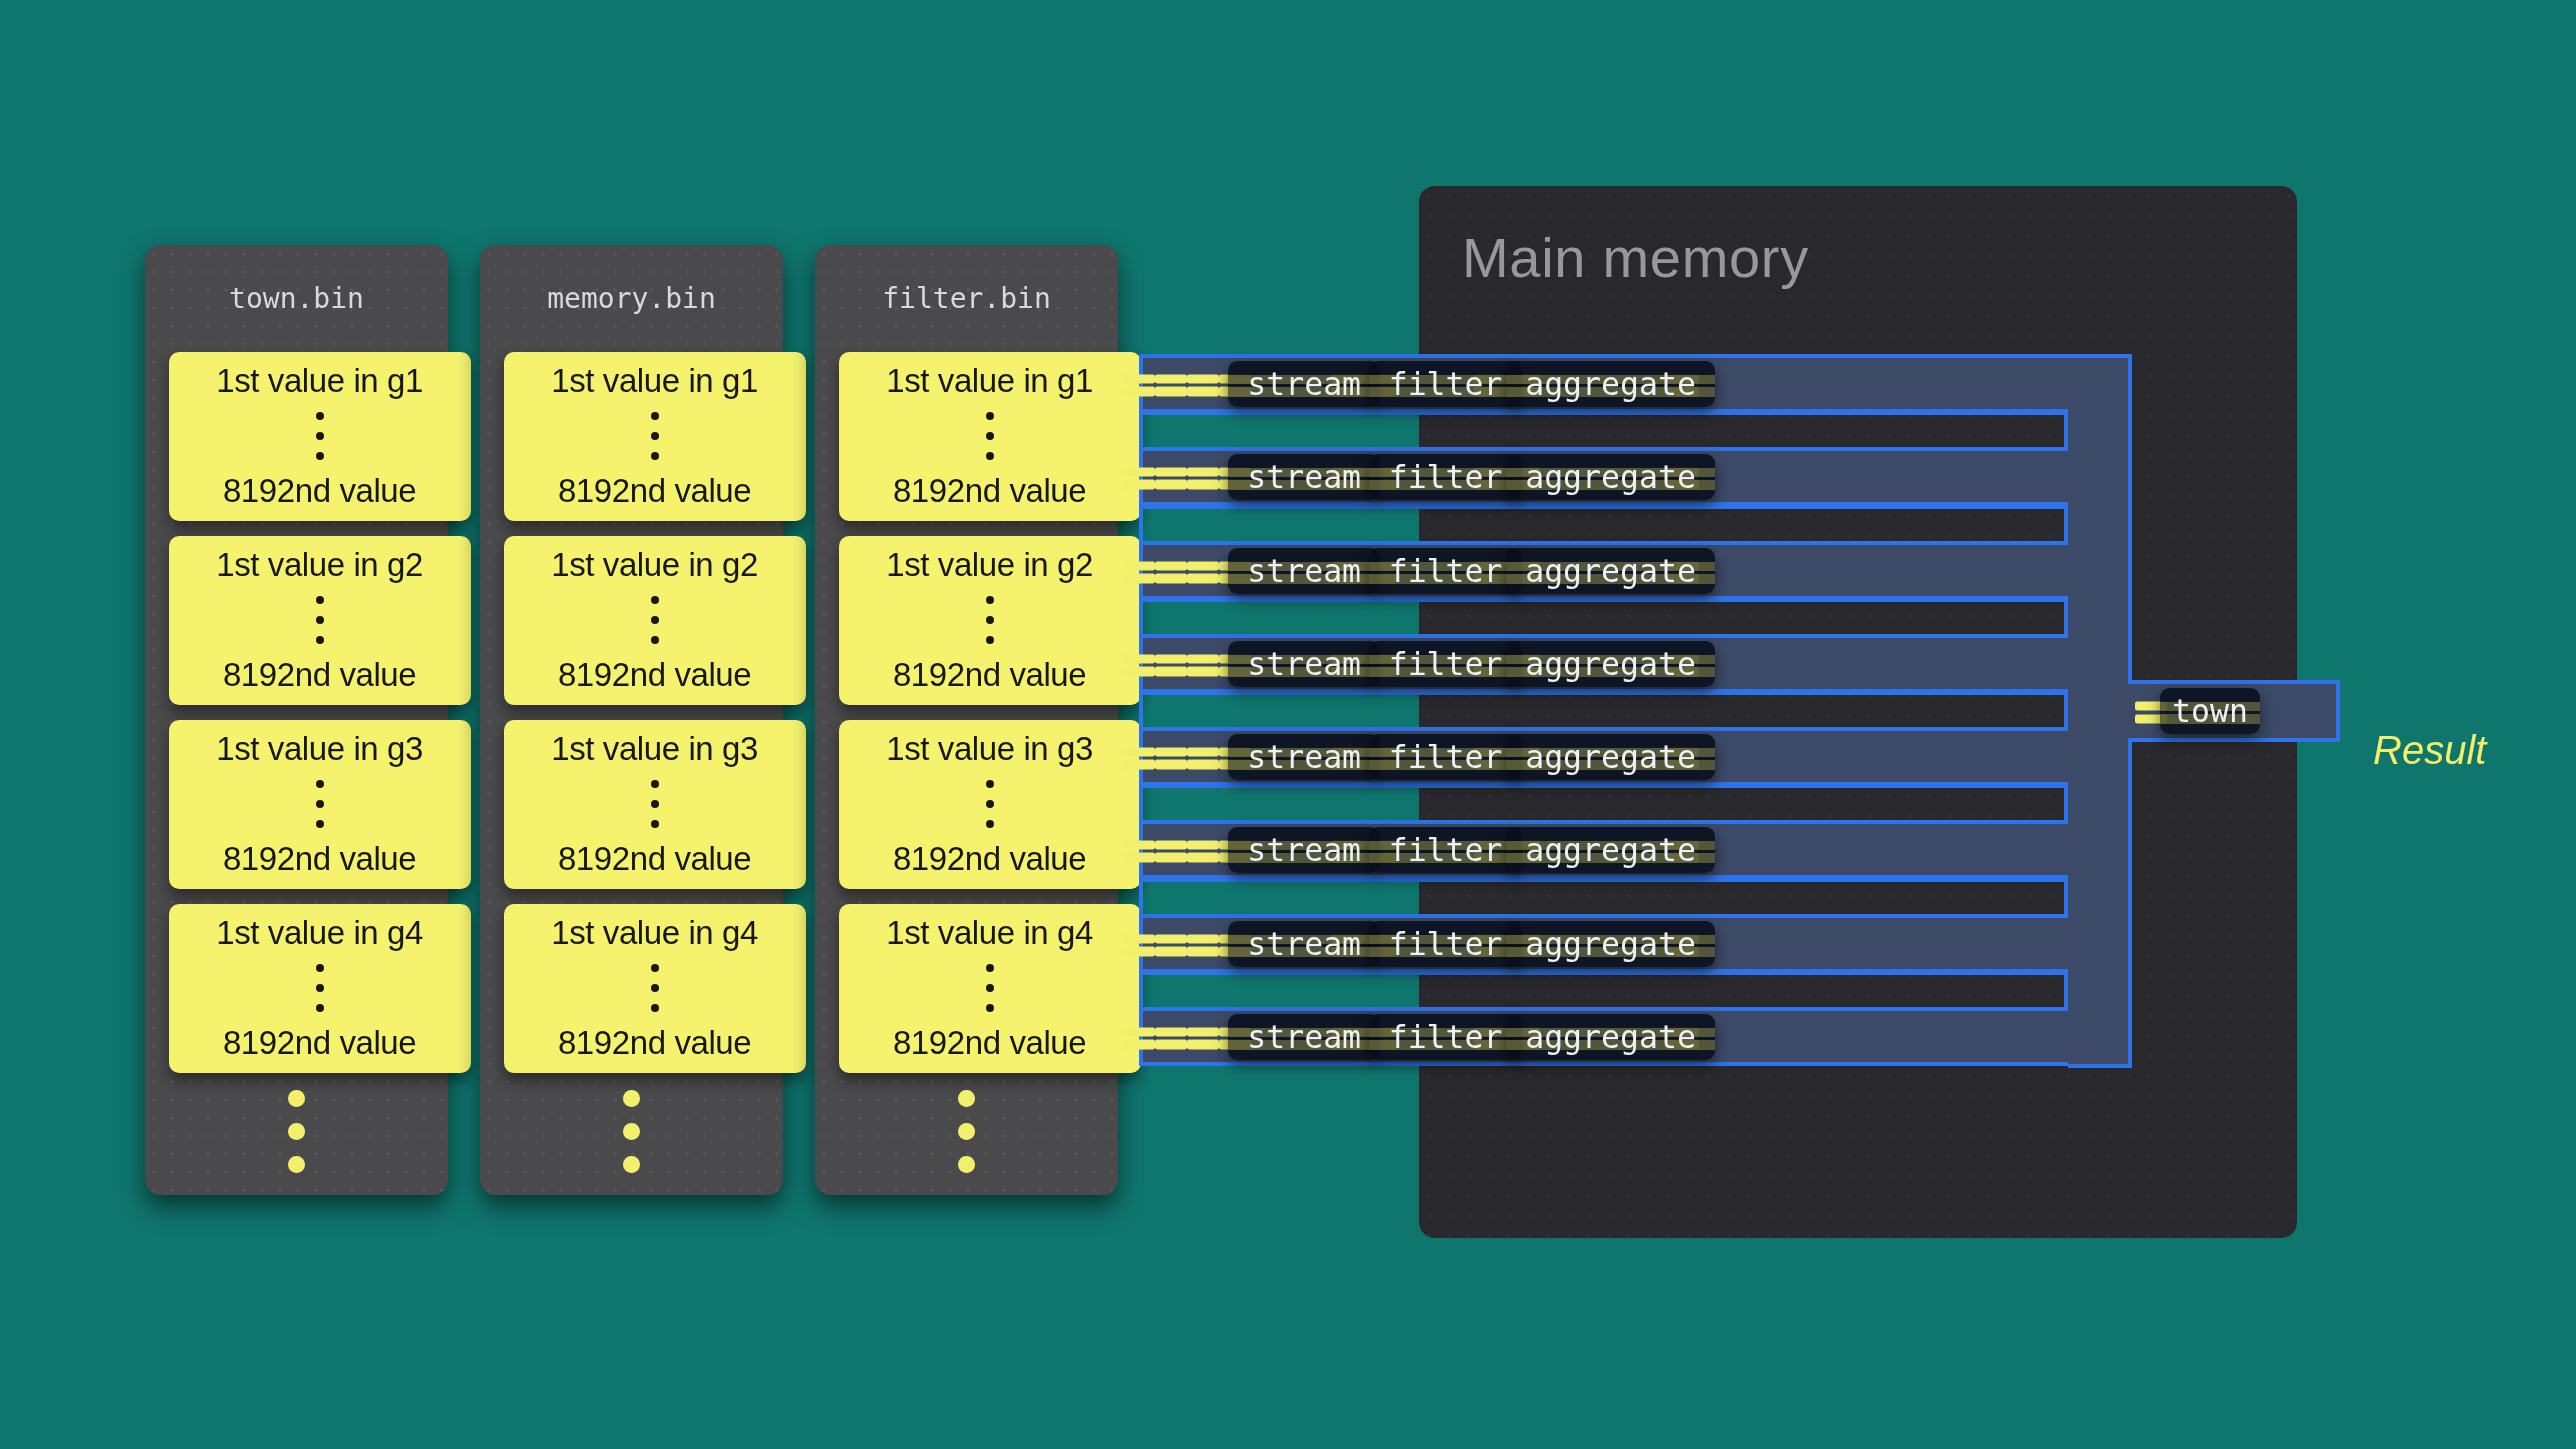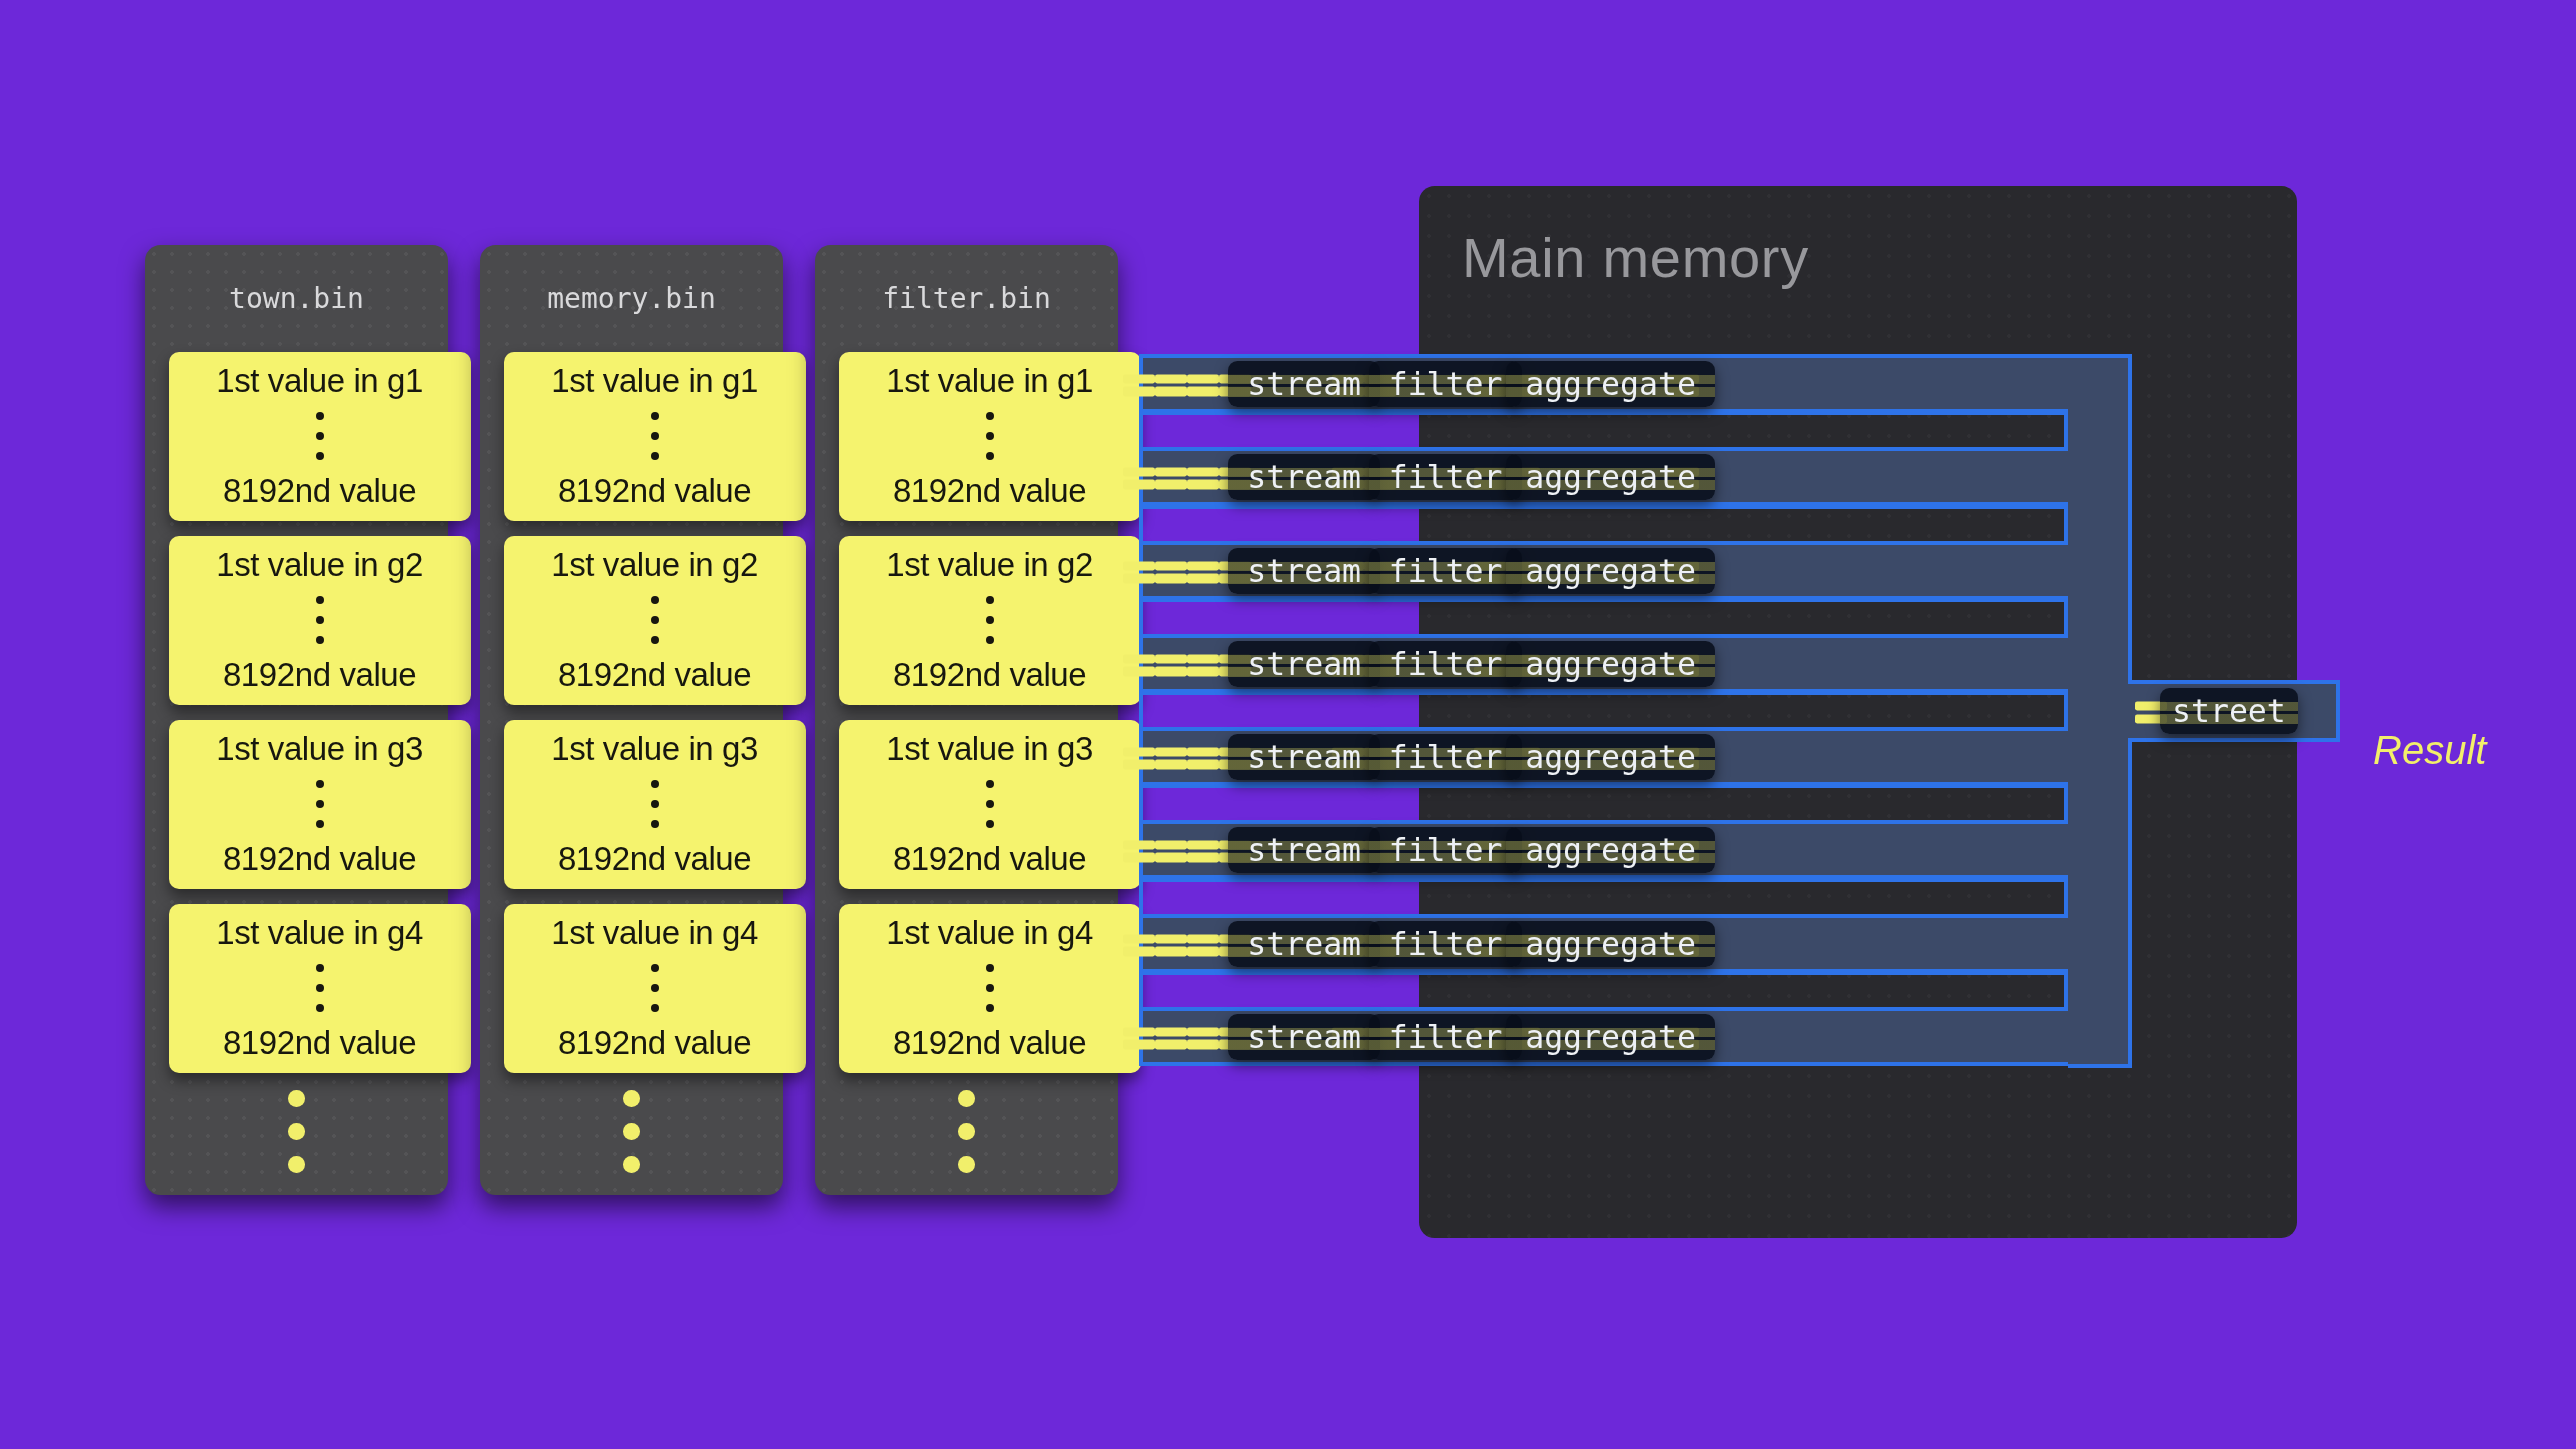--- a/index.html
+++ b/index.html
@@ -1,16 +1,16 @@
 <!DOCTYPE html>
 <html style="font-size:11.4px"><head>
 <meta charset="utf-8">
 <style>
   html,body{margin:0;padding:0;background:#030304;}
-  #stage{position:relative;width:2576px;height:1449px;background:#6d28d9;overflow:hidden;
+  #stage{position:relative;width:2576px;height:1449px;background:#0f766e;overflow:hidden;
          font-family:"Liberation Sans",sans-serif;}
   
   .card{position:absolute;top:245px;width:303px;height:950px;border-radius:15.7px;
         background-color:#4a4a4c;
         background-image:radial-gradient(circle,rgba(255,255,255,0.055) 1.8px,transparent 2.1px);
         background-size:18px 18px;
         box-shadow:0 11.4px 24px rgba(0,0,0,0.55);}
   .card-title{position:absolute;top:37px;left:0;width:100%;text-align:center;
               font-family:"DejaVu Sans Mono",monospace;font-size:28px;color:#d9d9db;}
   .block{position:absolute;left:23.6px;width:302px;height:169px;border-radius:10px;
@@ -331,18 +331,18 @@
         <span class="eq"></span>
       </div>
     </div>
 
   <div id="bus"></div>
   <div class="vseg" id="vseg-top"></div>
   <div class="vseg" id="vseg-bottom"></div>
 
   <div id="band">
     <span class="eq"></span>
-    <div class="pill">street</div>
+    <div class="pill">town</div>
   </div>
 
   <div id="result">Result</div>
 </div>
 
 
 </body></html>

